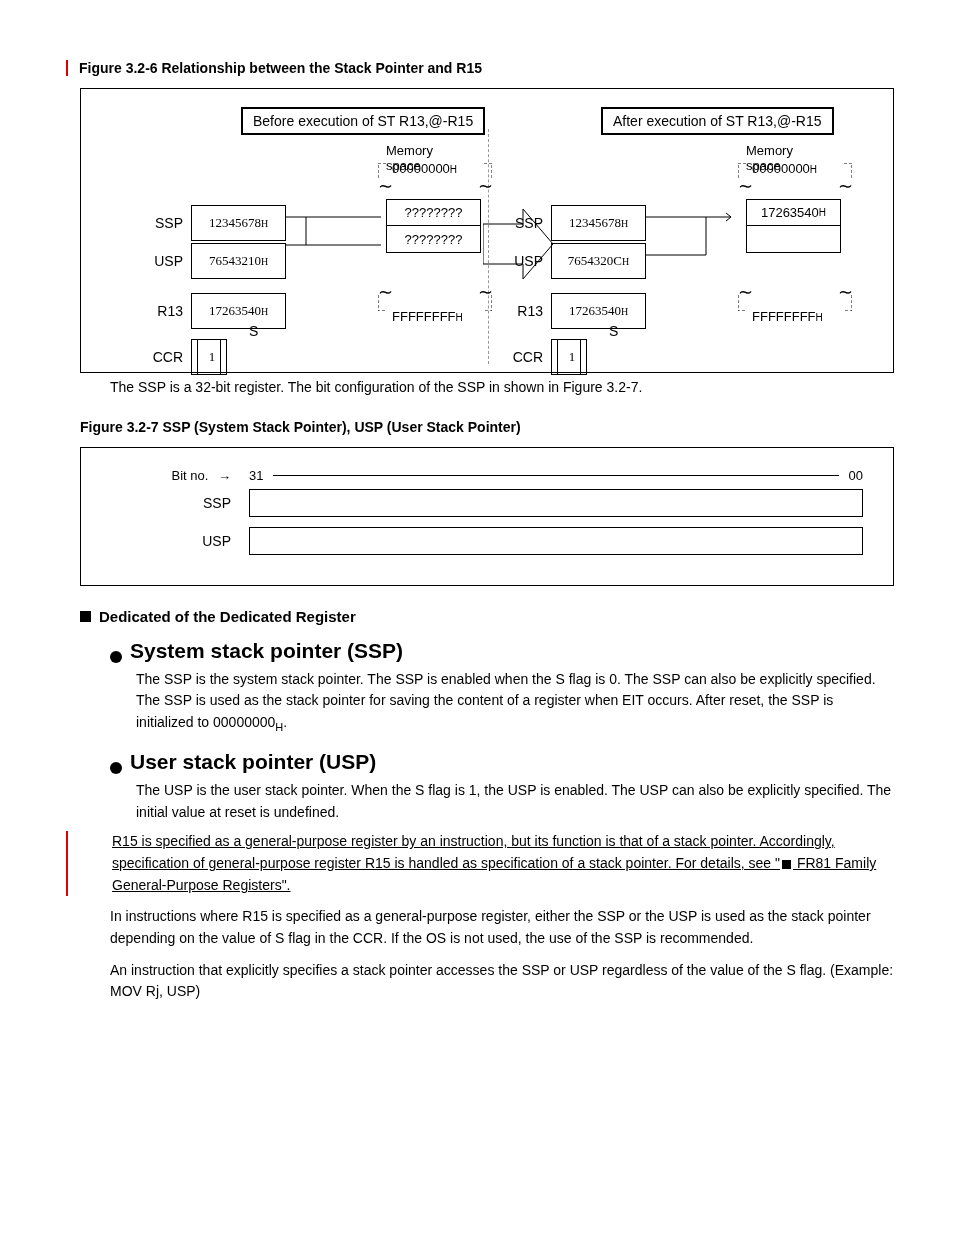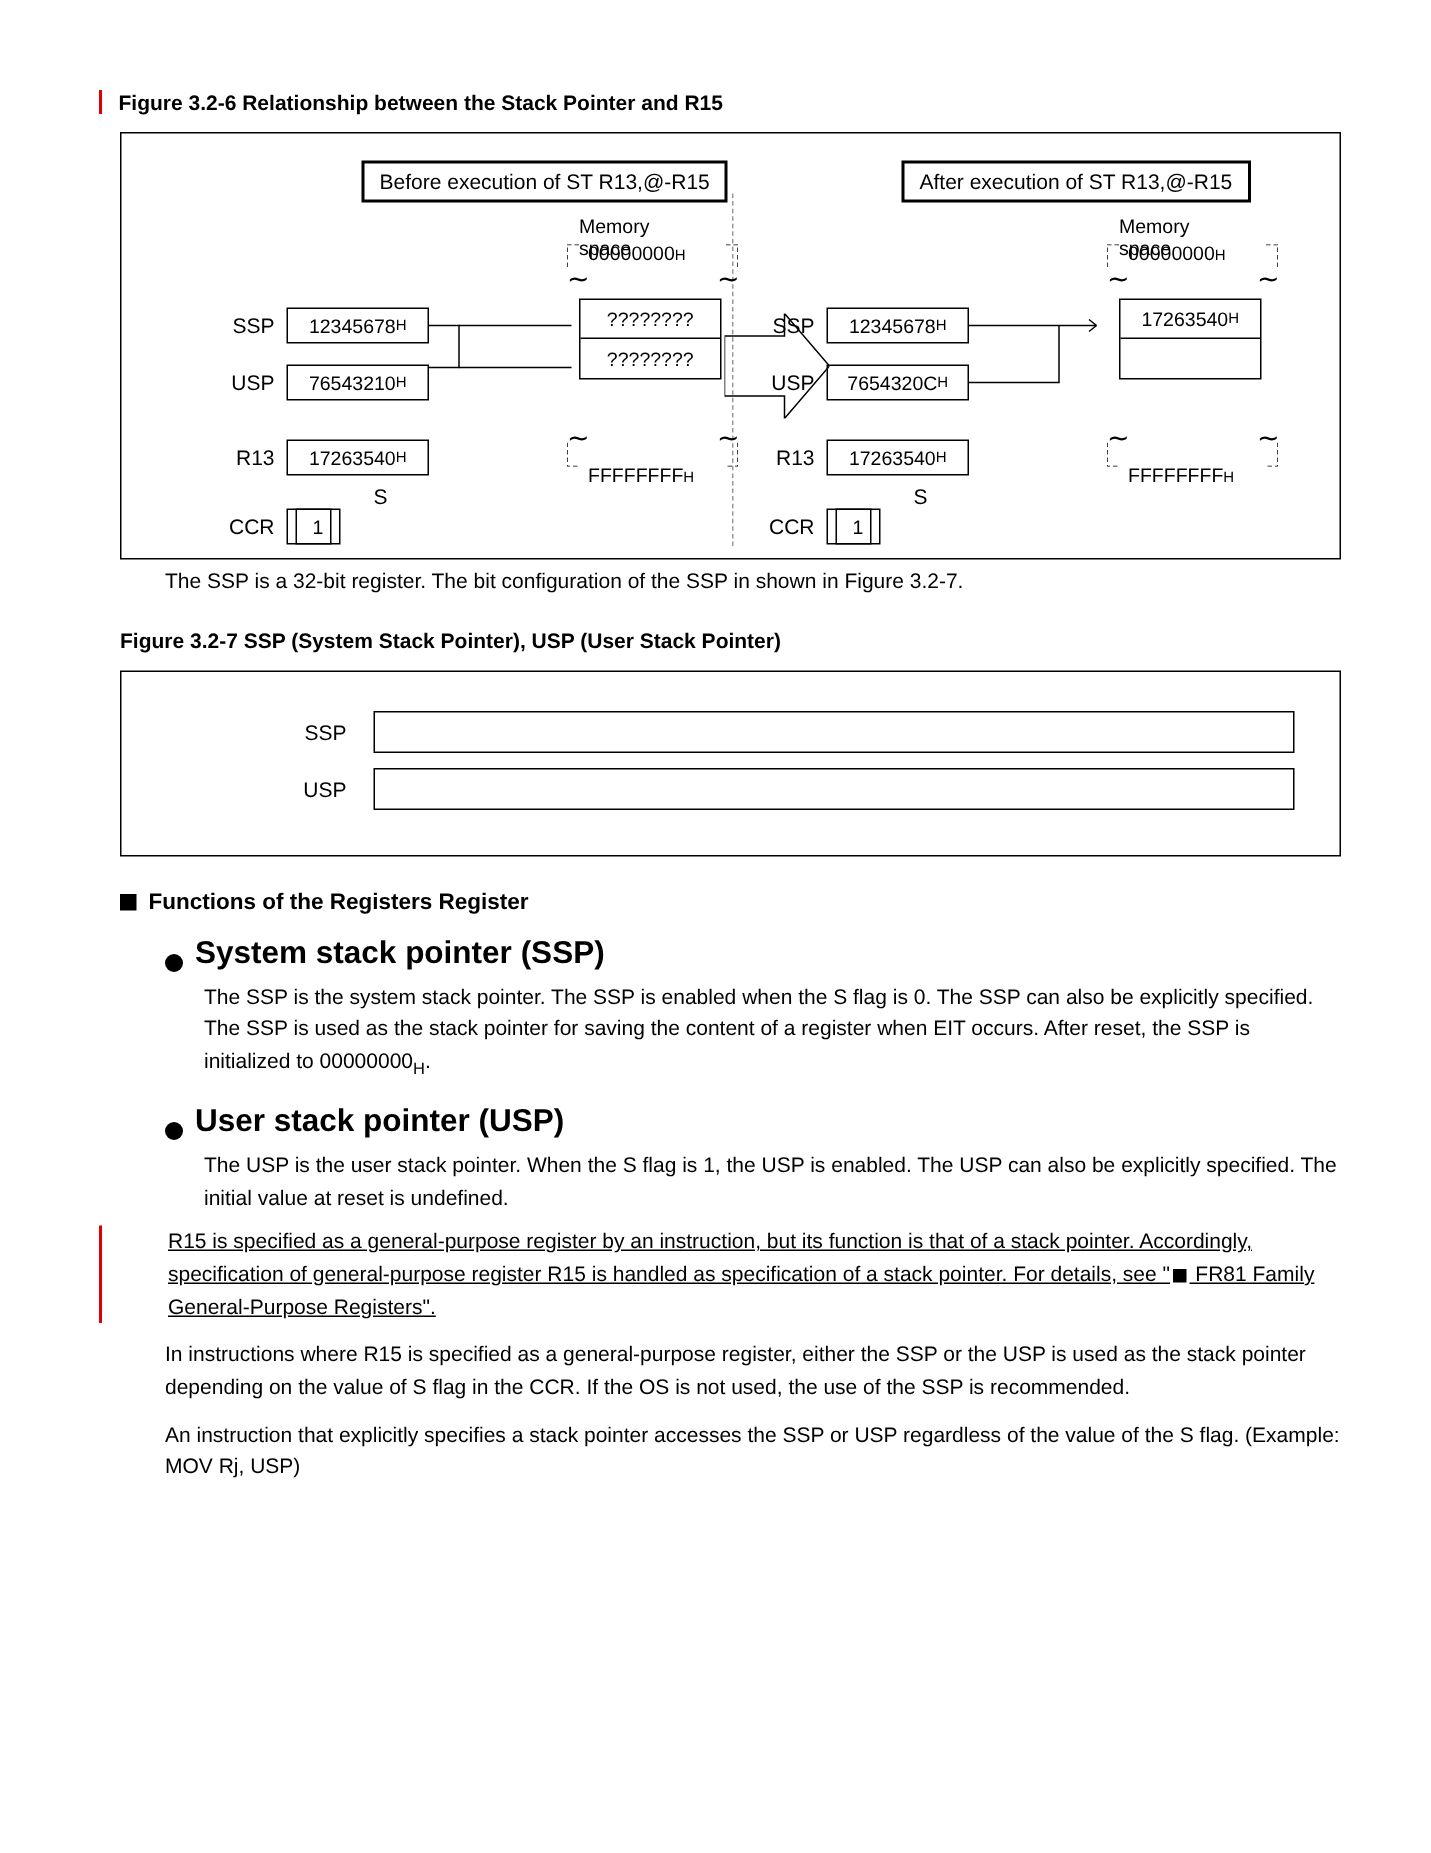--- a/index.html
+++ b/index.html
@@ -28,21 +28,21 @@
     display: inline-block;
     border: 2px solid #000;
     padding: 4px 10px;
     font-size: 14px;
     position: absolute;
     top: 0;
     left: 100px;
   }
   .reg-row { position: absolute; left: 0; display:flex; align-items:center; }
   .reg-label { width: 42px; text-align:right; margin-right:8px; font-size:14px; }
-  .reg-box { border:1px solid #000; width:95px; height:24px; display:flex; align-items:center; justify-content:center; font-size:13px; }
+  .reg-box { border:1px solid #000; width:95px; height:36px; display:flex; align-items:center; justify-content:center; font-size:13px;font-family:Liberation Serif, serif; }
   .reg-box.small { width:30px; }
   .mem { position:absolute; left:255px; top:36px; }
   .mem-label { font-size:13px; position:absolute; }
   .mem-box { border:1px solid #000; width:95px; position:absolute; }
   .mem-cell { height:26px; border-bottom:1px solid #000; display:flex; align-items:center; justify-content:center; font-size:13px; }
   .mem-cell:last-child { border-bottom:none; }
   .tilde { font-size:18px; position:absolute; }
   .divider-dash { position:absolute; left:407px; top:40px; height:235px; border-left:1px dashed #999; }
   .arrow-big {
     position:absolute; left:402px; top:120px; width:70px; height:70px;
@@ -233,33 +233,42 @@
         <path d="M85 12 L80 8 M85 12 L80 16" stroke="#000" fill="none"></path>
       </svg>
     </div>
   </div>
 
   <div class="body-txt">The SSP is a 32-bit register. The bit configuration of the SSP in shown in Figure 3.2-7.</div>
 
   <div class="fig-caption" style="">Figure 3.2-7 SSP (System Stack Pointer), USP (User Stack Pointer)</div>
 
   <div class="fig2-frame">
+    <div class="bitno-row">
+      <div class="bitno-label">
+        <span>Bit no.</span>
+        <span style="margin-left:6px;">→</span>
+      </div>
+      <span class="bitno-31">31</span>
+      <div class="bitno-line"></div>
+      <span class="bitno-00">00</span>
+    </div>
     <div class="fig2-row">
       <div class="fig2-label">SSP</div>
       <div class="fig2-box"></div>
     </div>
     <div class="fig2-row" style="margin-top:10px;">
       <div class="fig2-label">USP</div>
       <div class="fig2-box"></div>
     </div>
   </div>
 
   <div class="section-head">
     <span class="sq"></span>
-    <span>Functions of the Registers Register</span>
+    <span>Dedicated of the Dedicated Register</span>
   </div>
   <div class="bullet-head">
     <span class="circ"></span>
     <span>System stack pointer (SSP)</span>
   </div>
   <div class="sub-txt">
     The SSP is the system stack pointer. The SSP is enabled when the S flag is 0. The SSP can also be explicitly specified. The SSP is used as the stack pointer for saving the content of a register when EIT occurs. After reset, the SSP is initialized to 00000000<span class="sub-hex">H</span>.
   </div>
   <div class="bullet-head">
     <span class="circ"></span>

